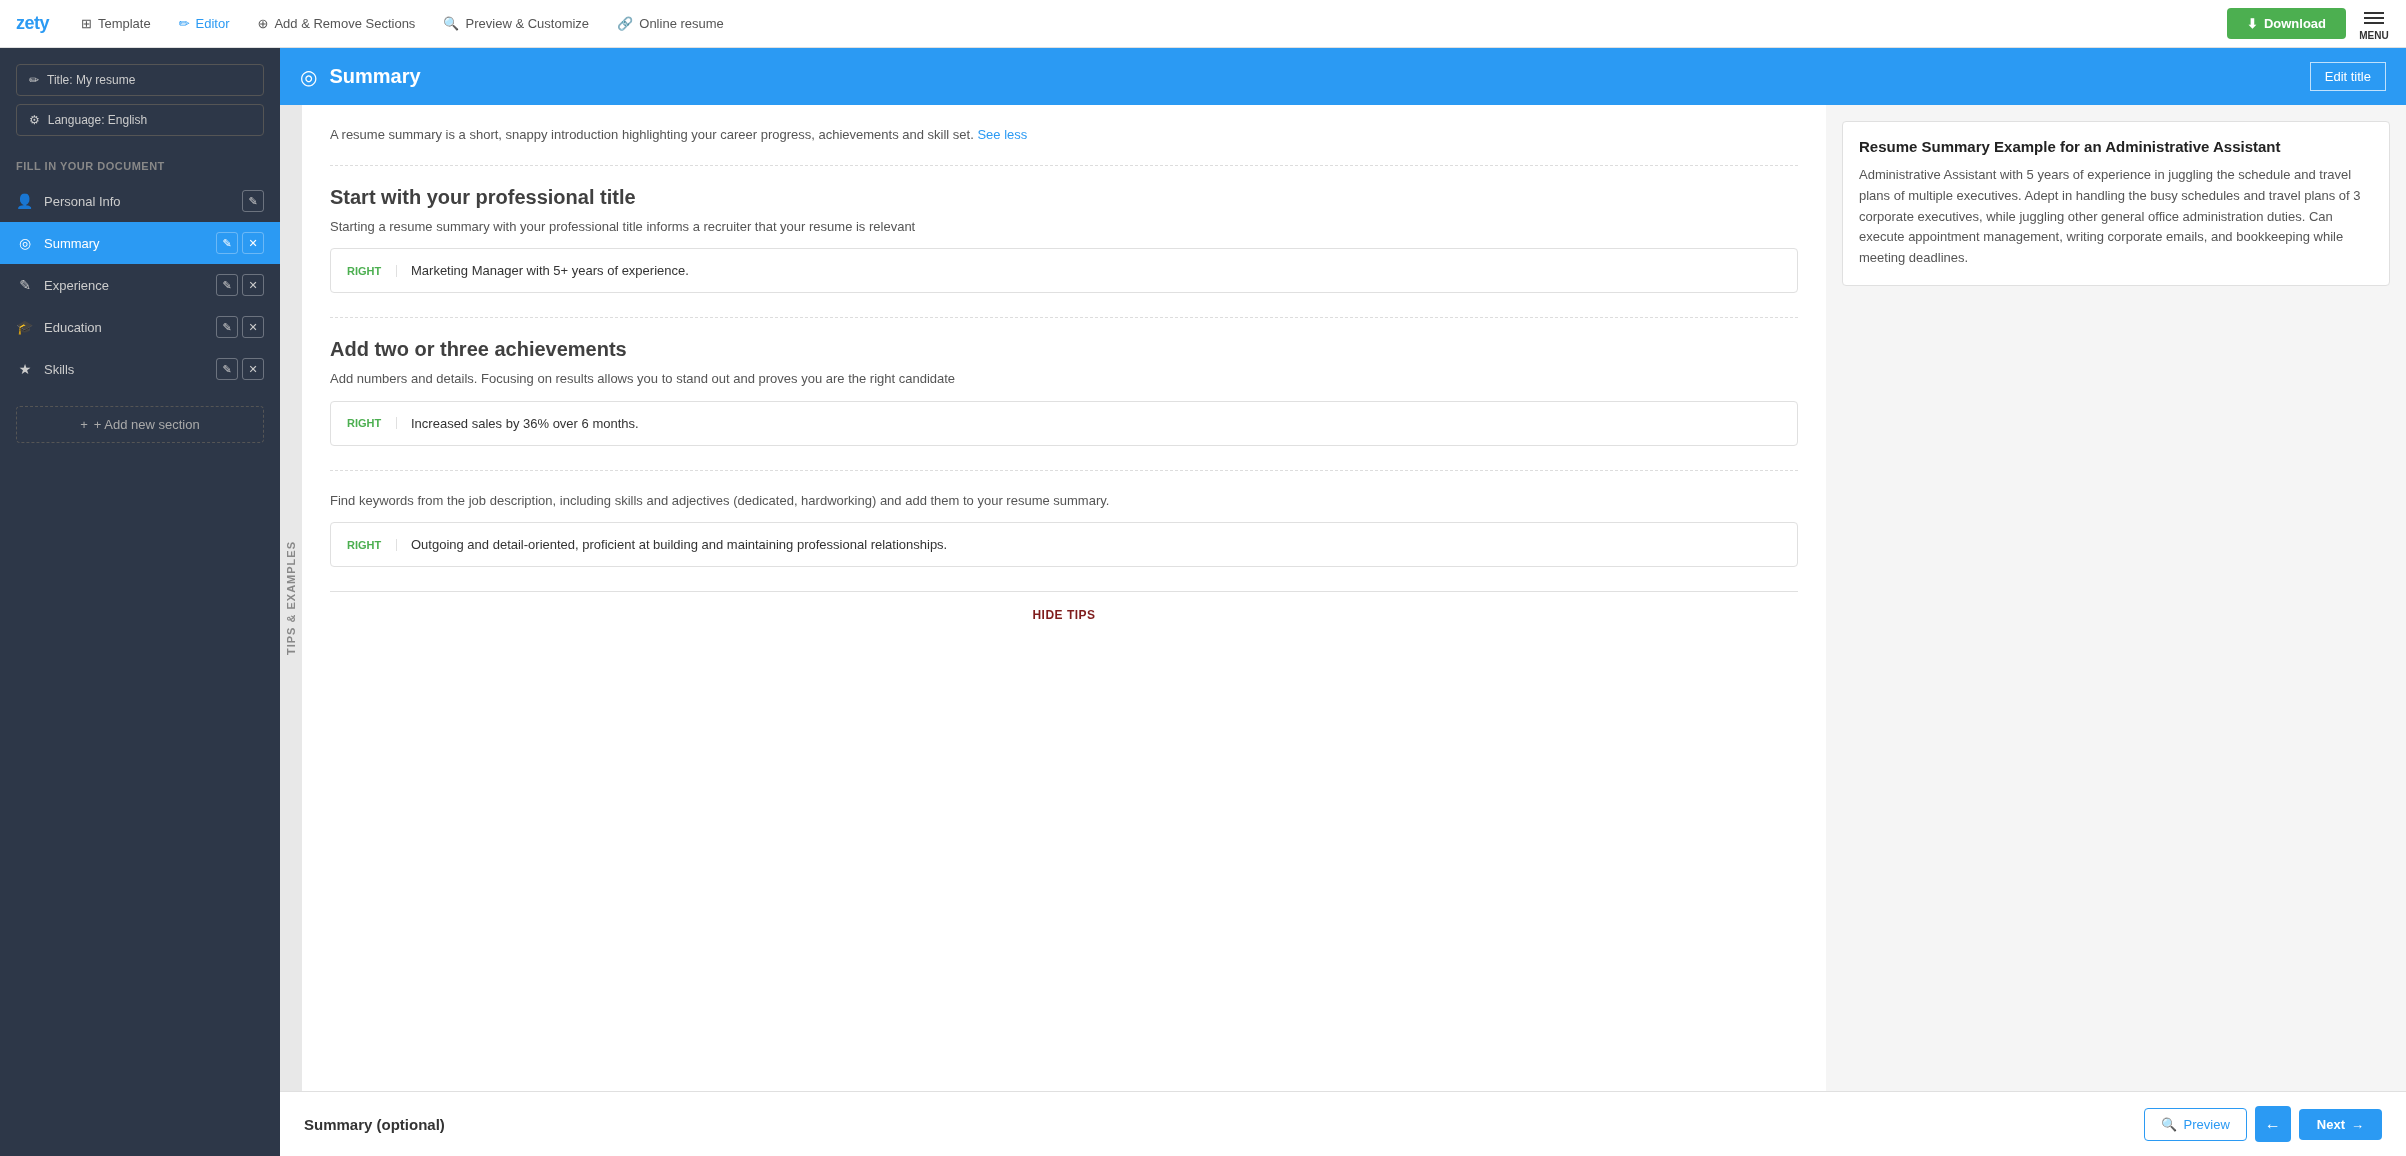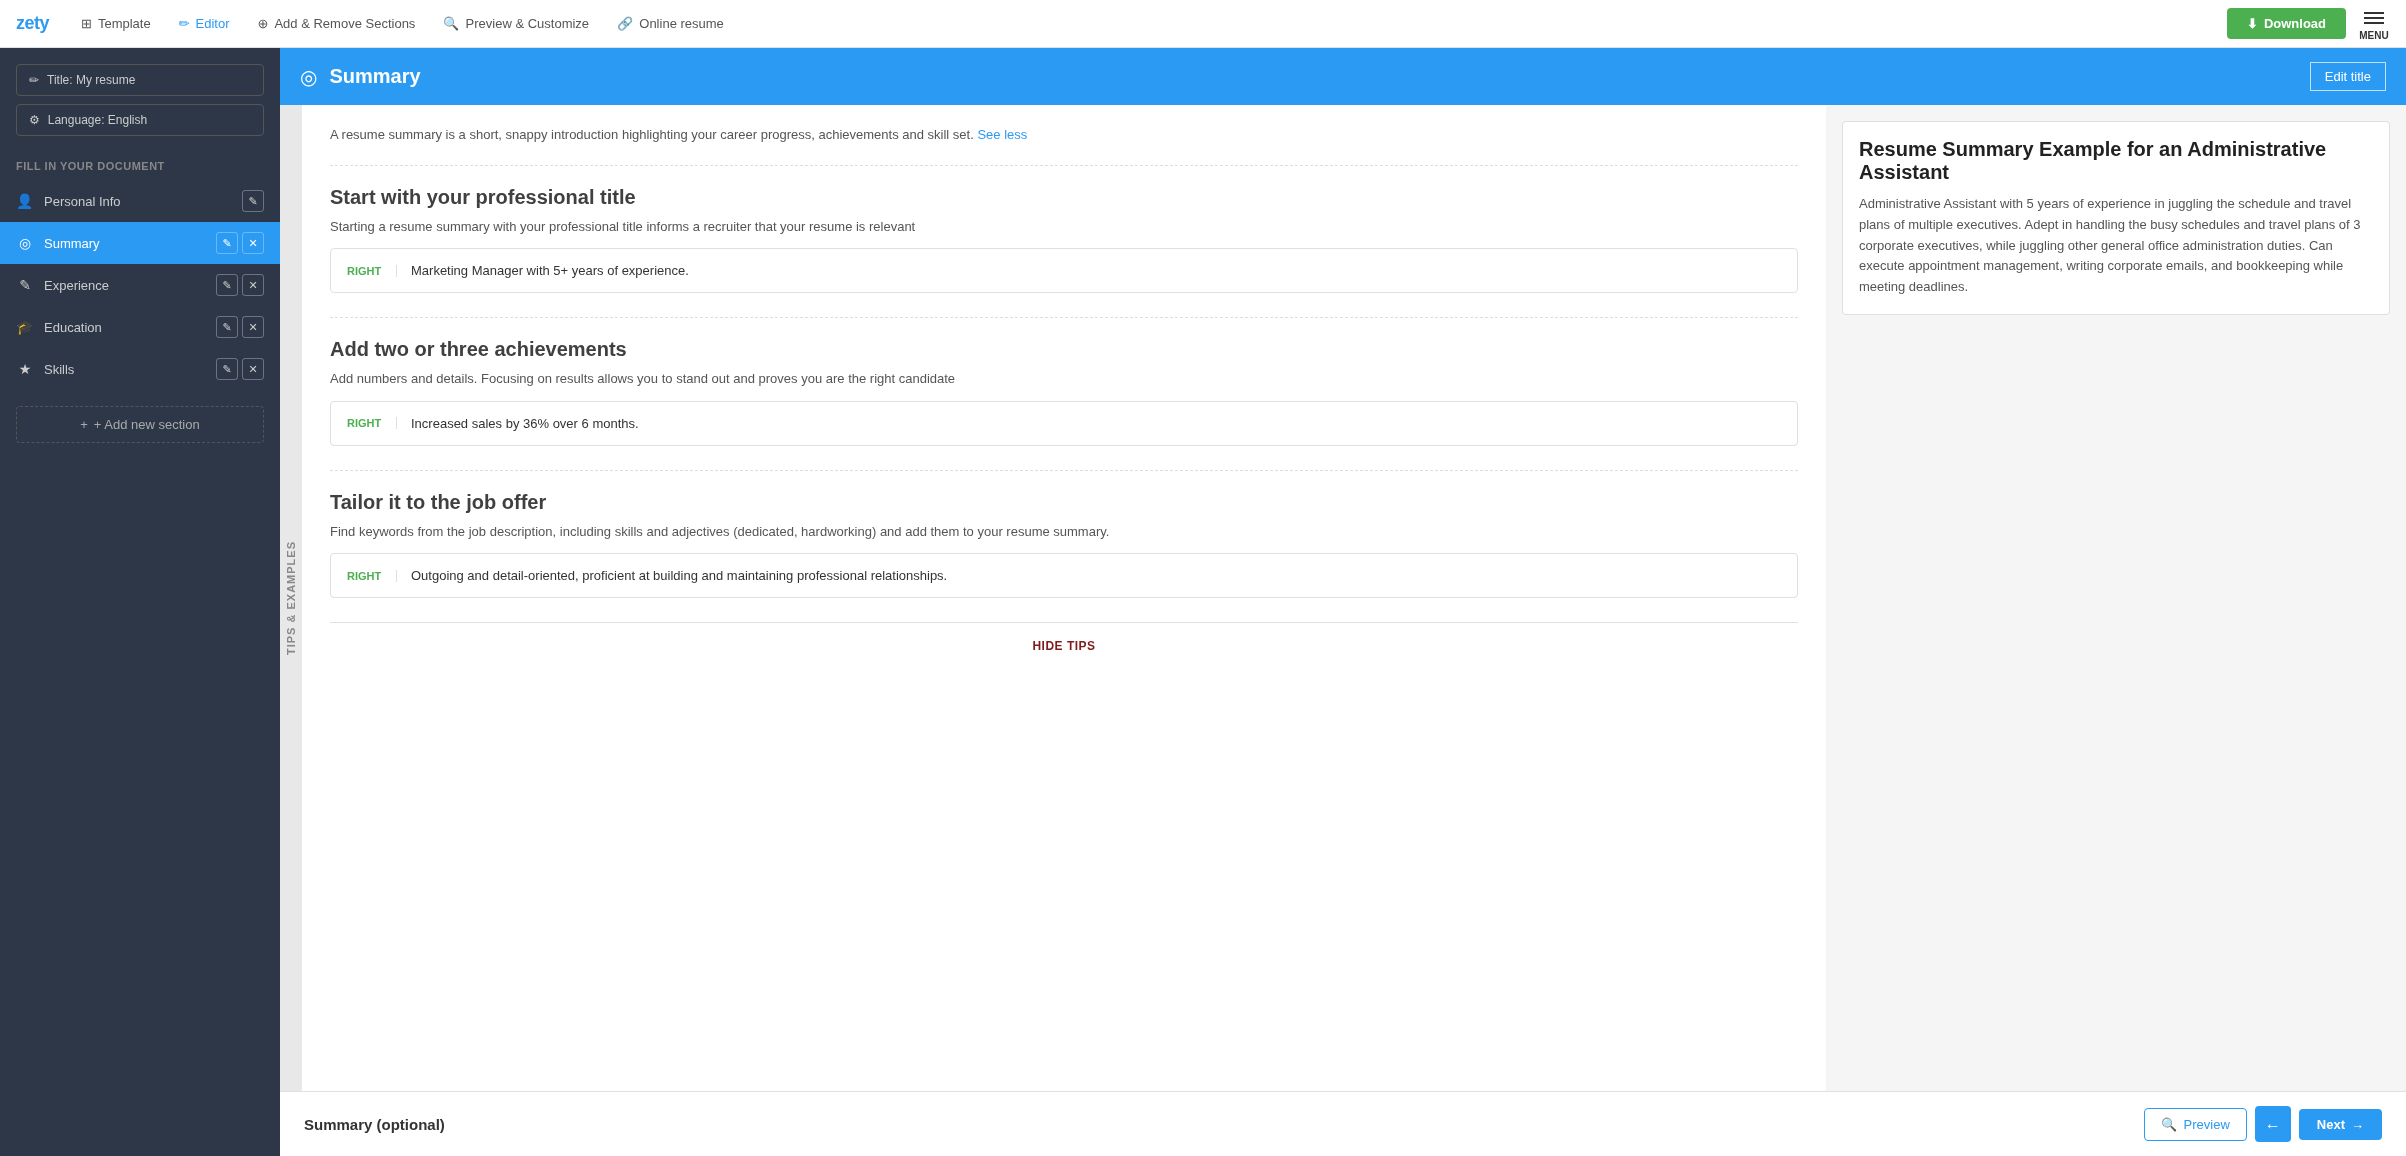--- a/index.html
+++ b/index.html
@@ -128,21 +128,21 @@
       padding: 10px 14px; background: #fff; border: 1px solid #e0e0e0; border-radius: 4px;
     }
     .examples-count { font-size: 12px; font-weight: 700; color: #888; letter-spacing: 0.5px; }
     .nav-arrows { display: flex; gap: 8px; }
     .arrow-btn {
       border: 1px solid #ccc; background: #fff; width: 28px; height: 28px;
       border-radius: 3px; cursor: pointer; font-size: 14px; display: flex;
       align-items: center; justify-content: center; color: #555;
     }
     .example-card { background: #fff; border: 1px solid #e0e0e0; border-radius: 4px; padding: 16px; }
-    .example-card-title { font-size: 20px; font-weight: 700; color: #222; margin-bottom: 10px; }
+    .example-card-title { font-size: 15px; font-weight: 700; color: #222; margin-bottom: 10px; }
     .example-card-text { font-size: 13px; color: #555; line-height: 1.6; }
 
     
     .hide-tips-row {
       border-top: 1px solid #e0e0e0; padding: 14px; text-align: center;
       background: #fff;
     }
     .hide-tips-btn {
       background: none; border: none; color: #7f1d1d; font-size: 12px;
       font-weight: 600; letter-spacing: 0.5px; cursor: pointer; text-transform: uppercase;
@@ -315,21 +315,20 @@
           <div class="tip-title">Add two or three achievements</div>
           <div class="tip-desc">Add numbers and details. Focusing on results allows you to stand out and proves you are the right candidate</div>
           <div class="example-box">
             <span class="right-badge">RIGHT</span>
             <span class="example-text">Increased sales by 36% over 6 months.</span>
           </div>
         </div>
         <hr class="tip-divider">
 
         <div class="tip-section">
-          <div class="tip-title">Tailor it to the job offer</div>
           <div class="tip-desc">Find keywords from the job description, including skills and adjectives (dedicated, hardworking) and add them to your resume summary.</div>
           <div class="example-box">
             <span class="right-badge">RIGHT</span>
             <span class="example-text">Outgoing and detail-oriented, proficient at building and maintaining professional relationships.</span>
           </div>
         </div>
 
         <div class="hide-tips-row">
           <button class="hide-tips-btn">HIDE TIPS</button>
         </div>

